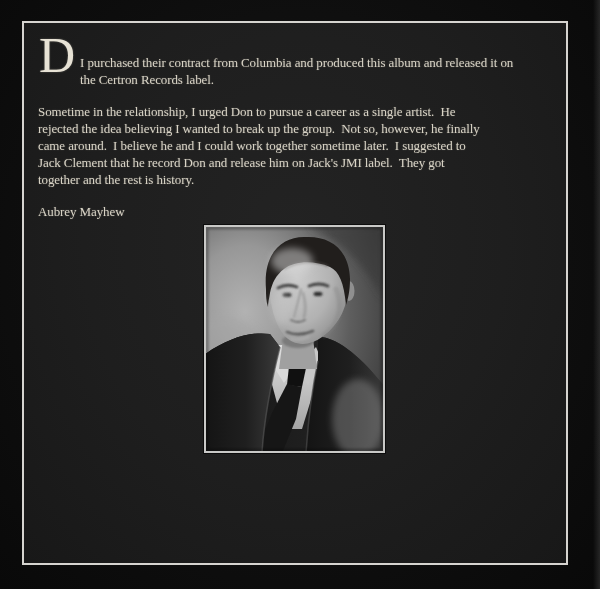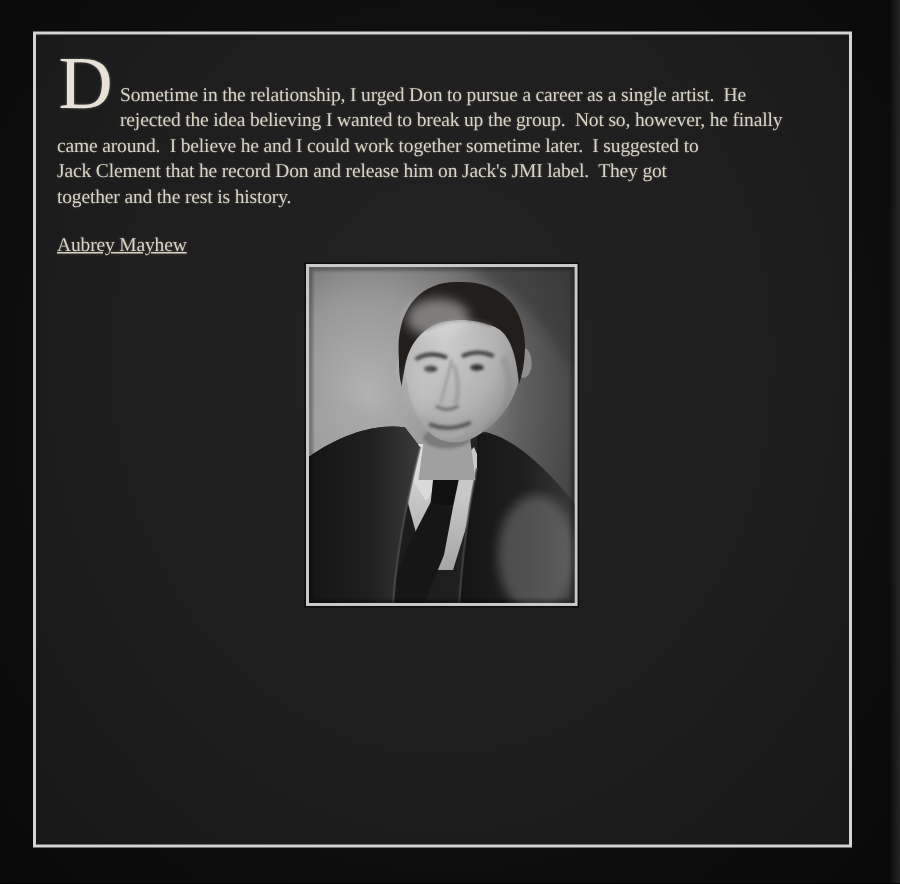--- a/index.html
+++ b/index.html
@@ -51,21 +51,20 @@
   .dropcap {
     float: left;
     font-size: 50px;
     line-height: 33px;
     padding: 0 5px 2px 1px;
     color: #e7e2d5;
     text-shadow: 0 0 2px rgba(230, 225, 210, 0.35);
   }
   .sig {
     margin-bottom: 0;
-    text-decoration: underline;
   }
   .photo {
     width: 177px;
     height: 224px;
     margin: 5px auto 0 auto;
     border: 2px solid #c9c9c7;
     box-shadow: 0 0 0 1px rgba(0,0,0,0.6);
     position: relative;
     overflow: hidden;
   }
@@ -73,20 +72,22 @@
 </style>
 </head>
 <body>
 
 <div class="page">
   <div class="frame">
     <div class="content">
 
       <p class="para"><span class="dropcap">D</span></p>
 
+      <p class="para">I purchased their contract from Columbia and produced this album and released it on
+the Certron Records label.</p>
 
       <p class="para">Sometime in the relationship, I urged Don to pursue a career as a single artist.  He
 rejected the idea believing I wanted to break up the group.  Not so, however, he finally
 came around.  I believe he and I could work together sometime later.  I suggested to
 Jack Clement that he record Don and release him on Jack's JMI label.  They got
 together and the rest is history.</p>
 
 
       <p class="para sig">Aubrey Mayhew</p>
 

